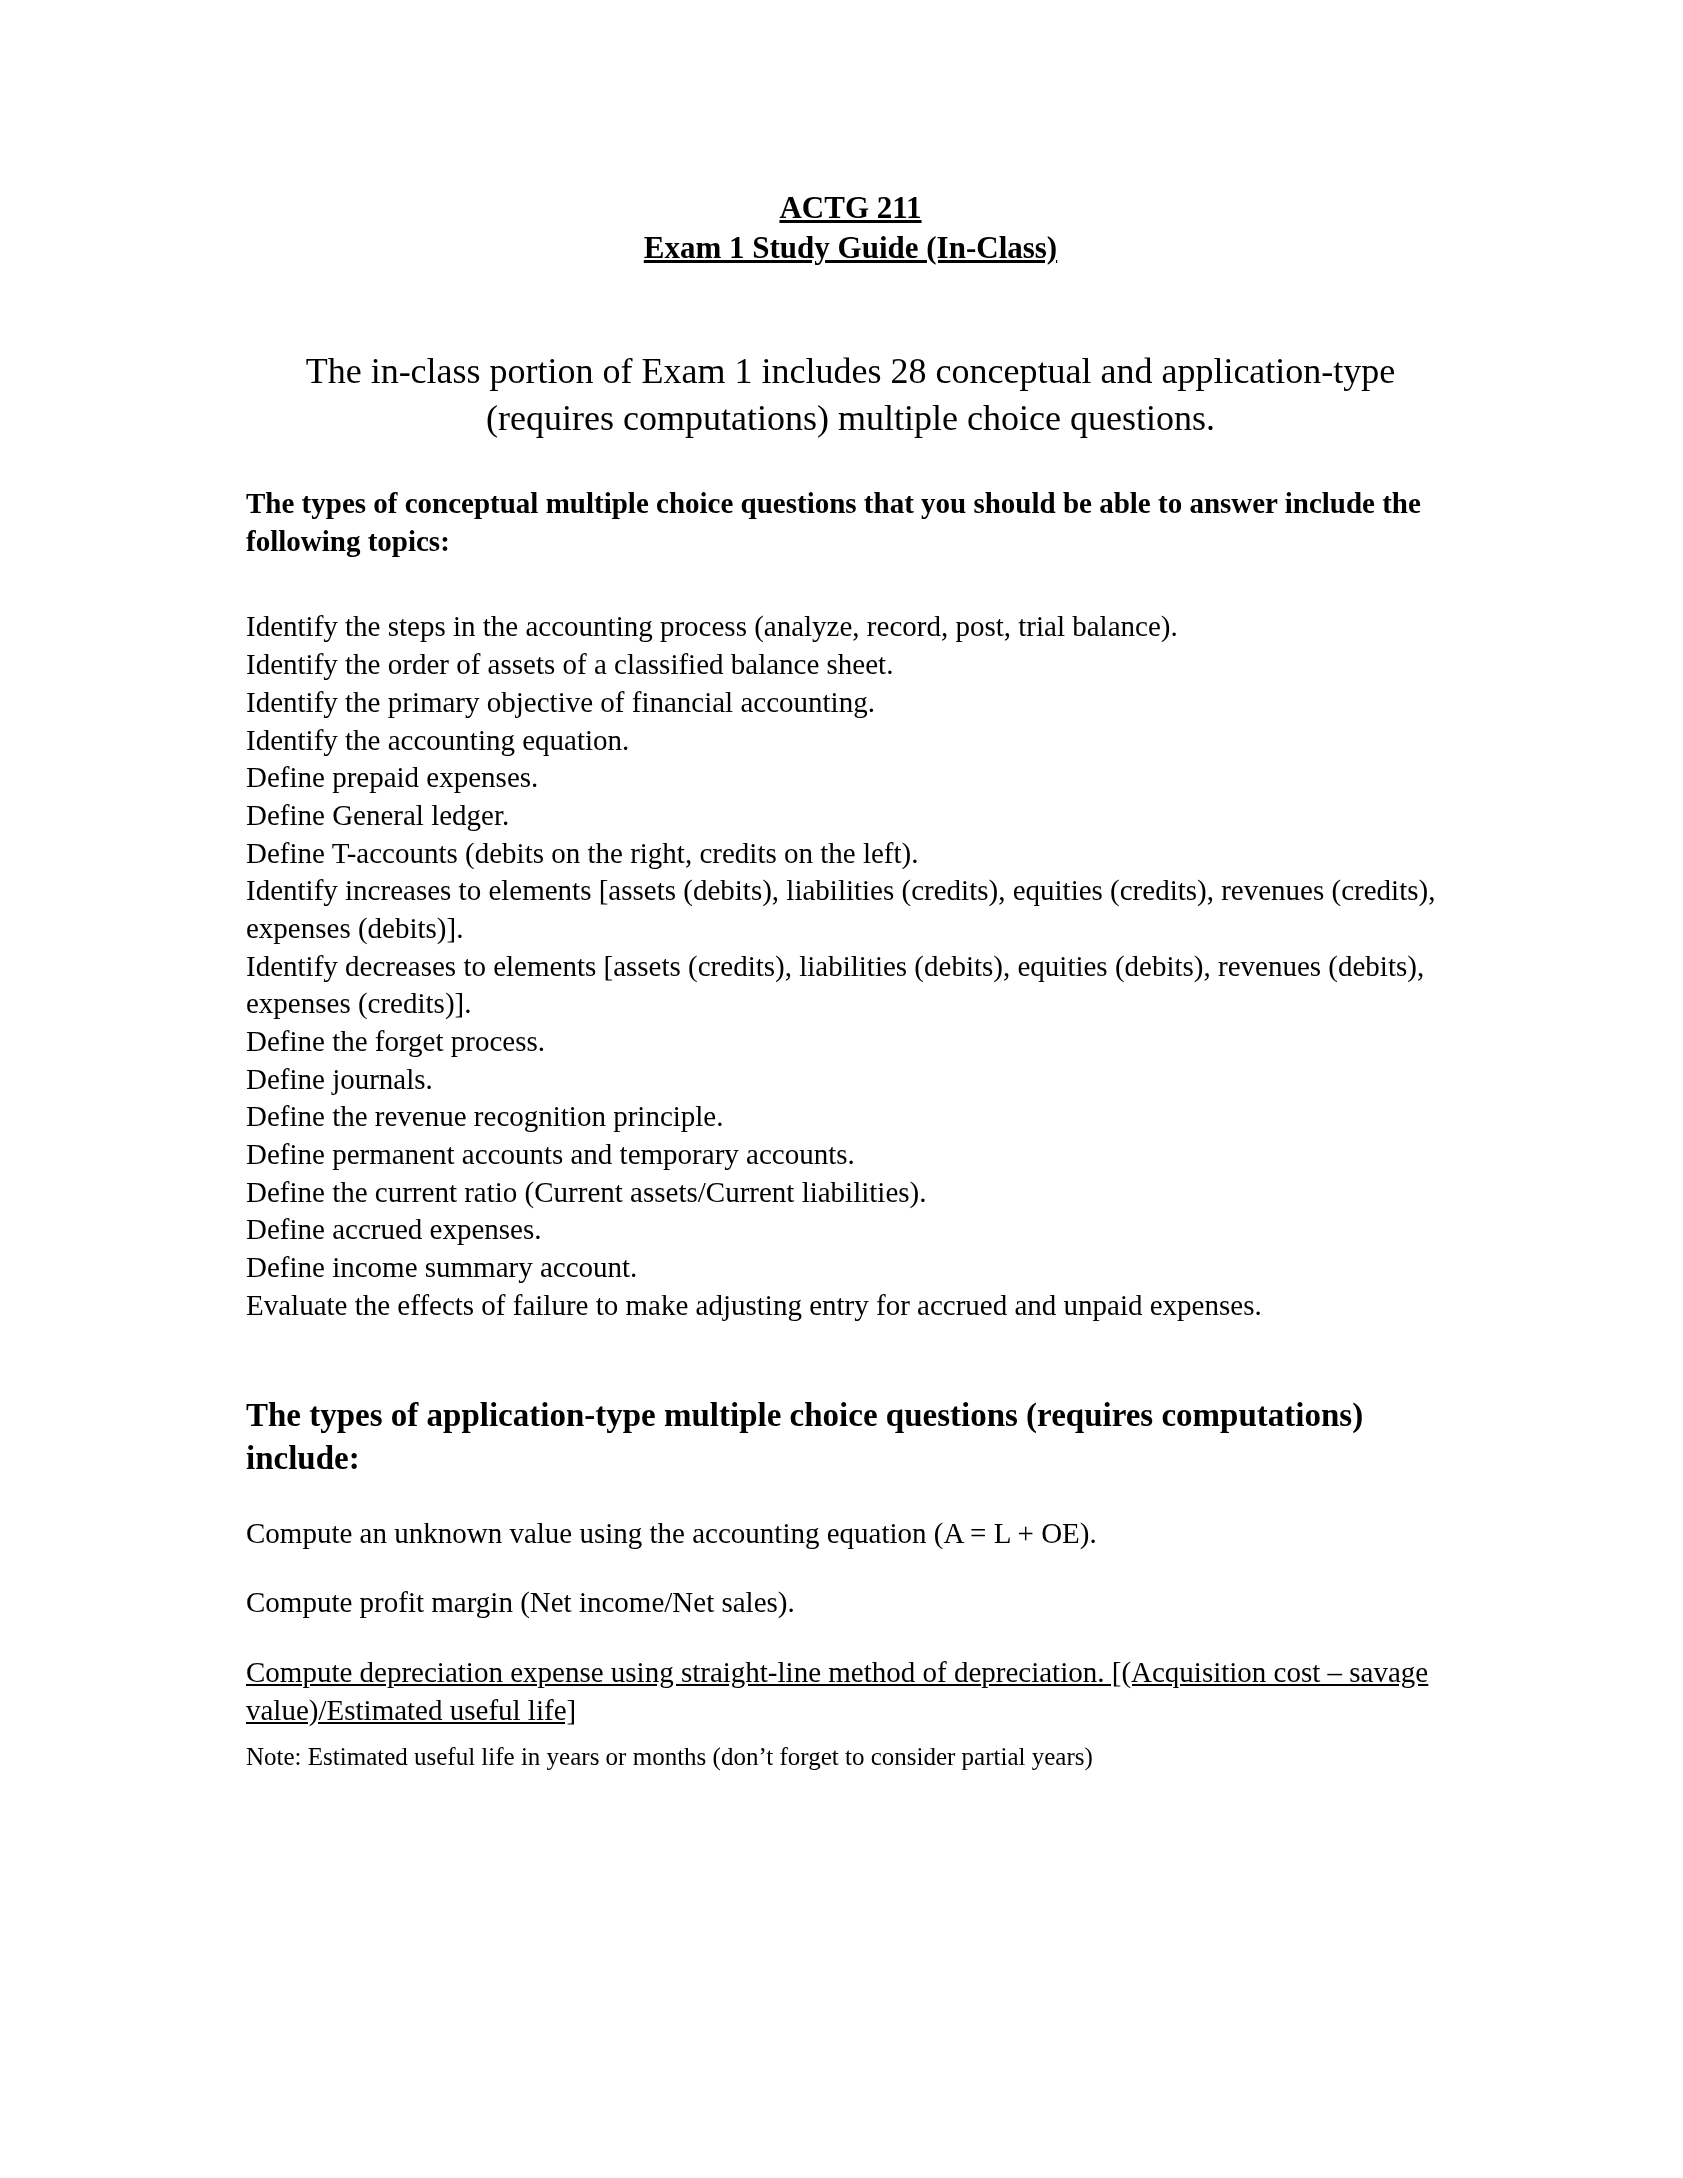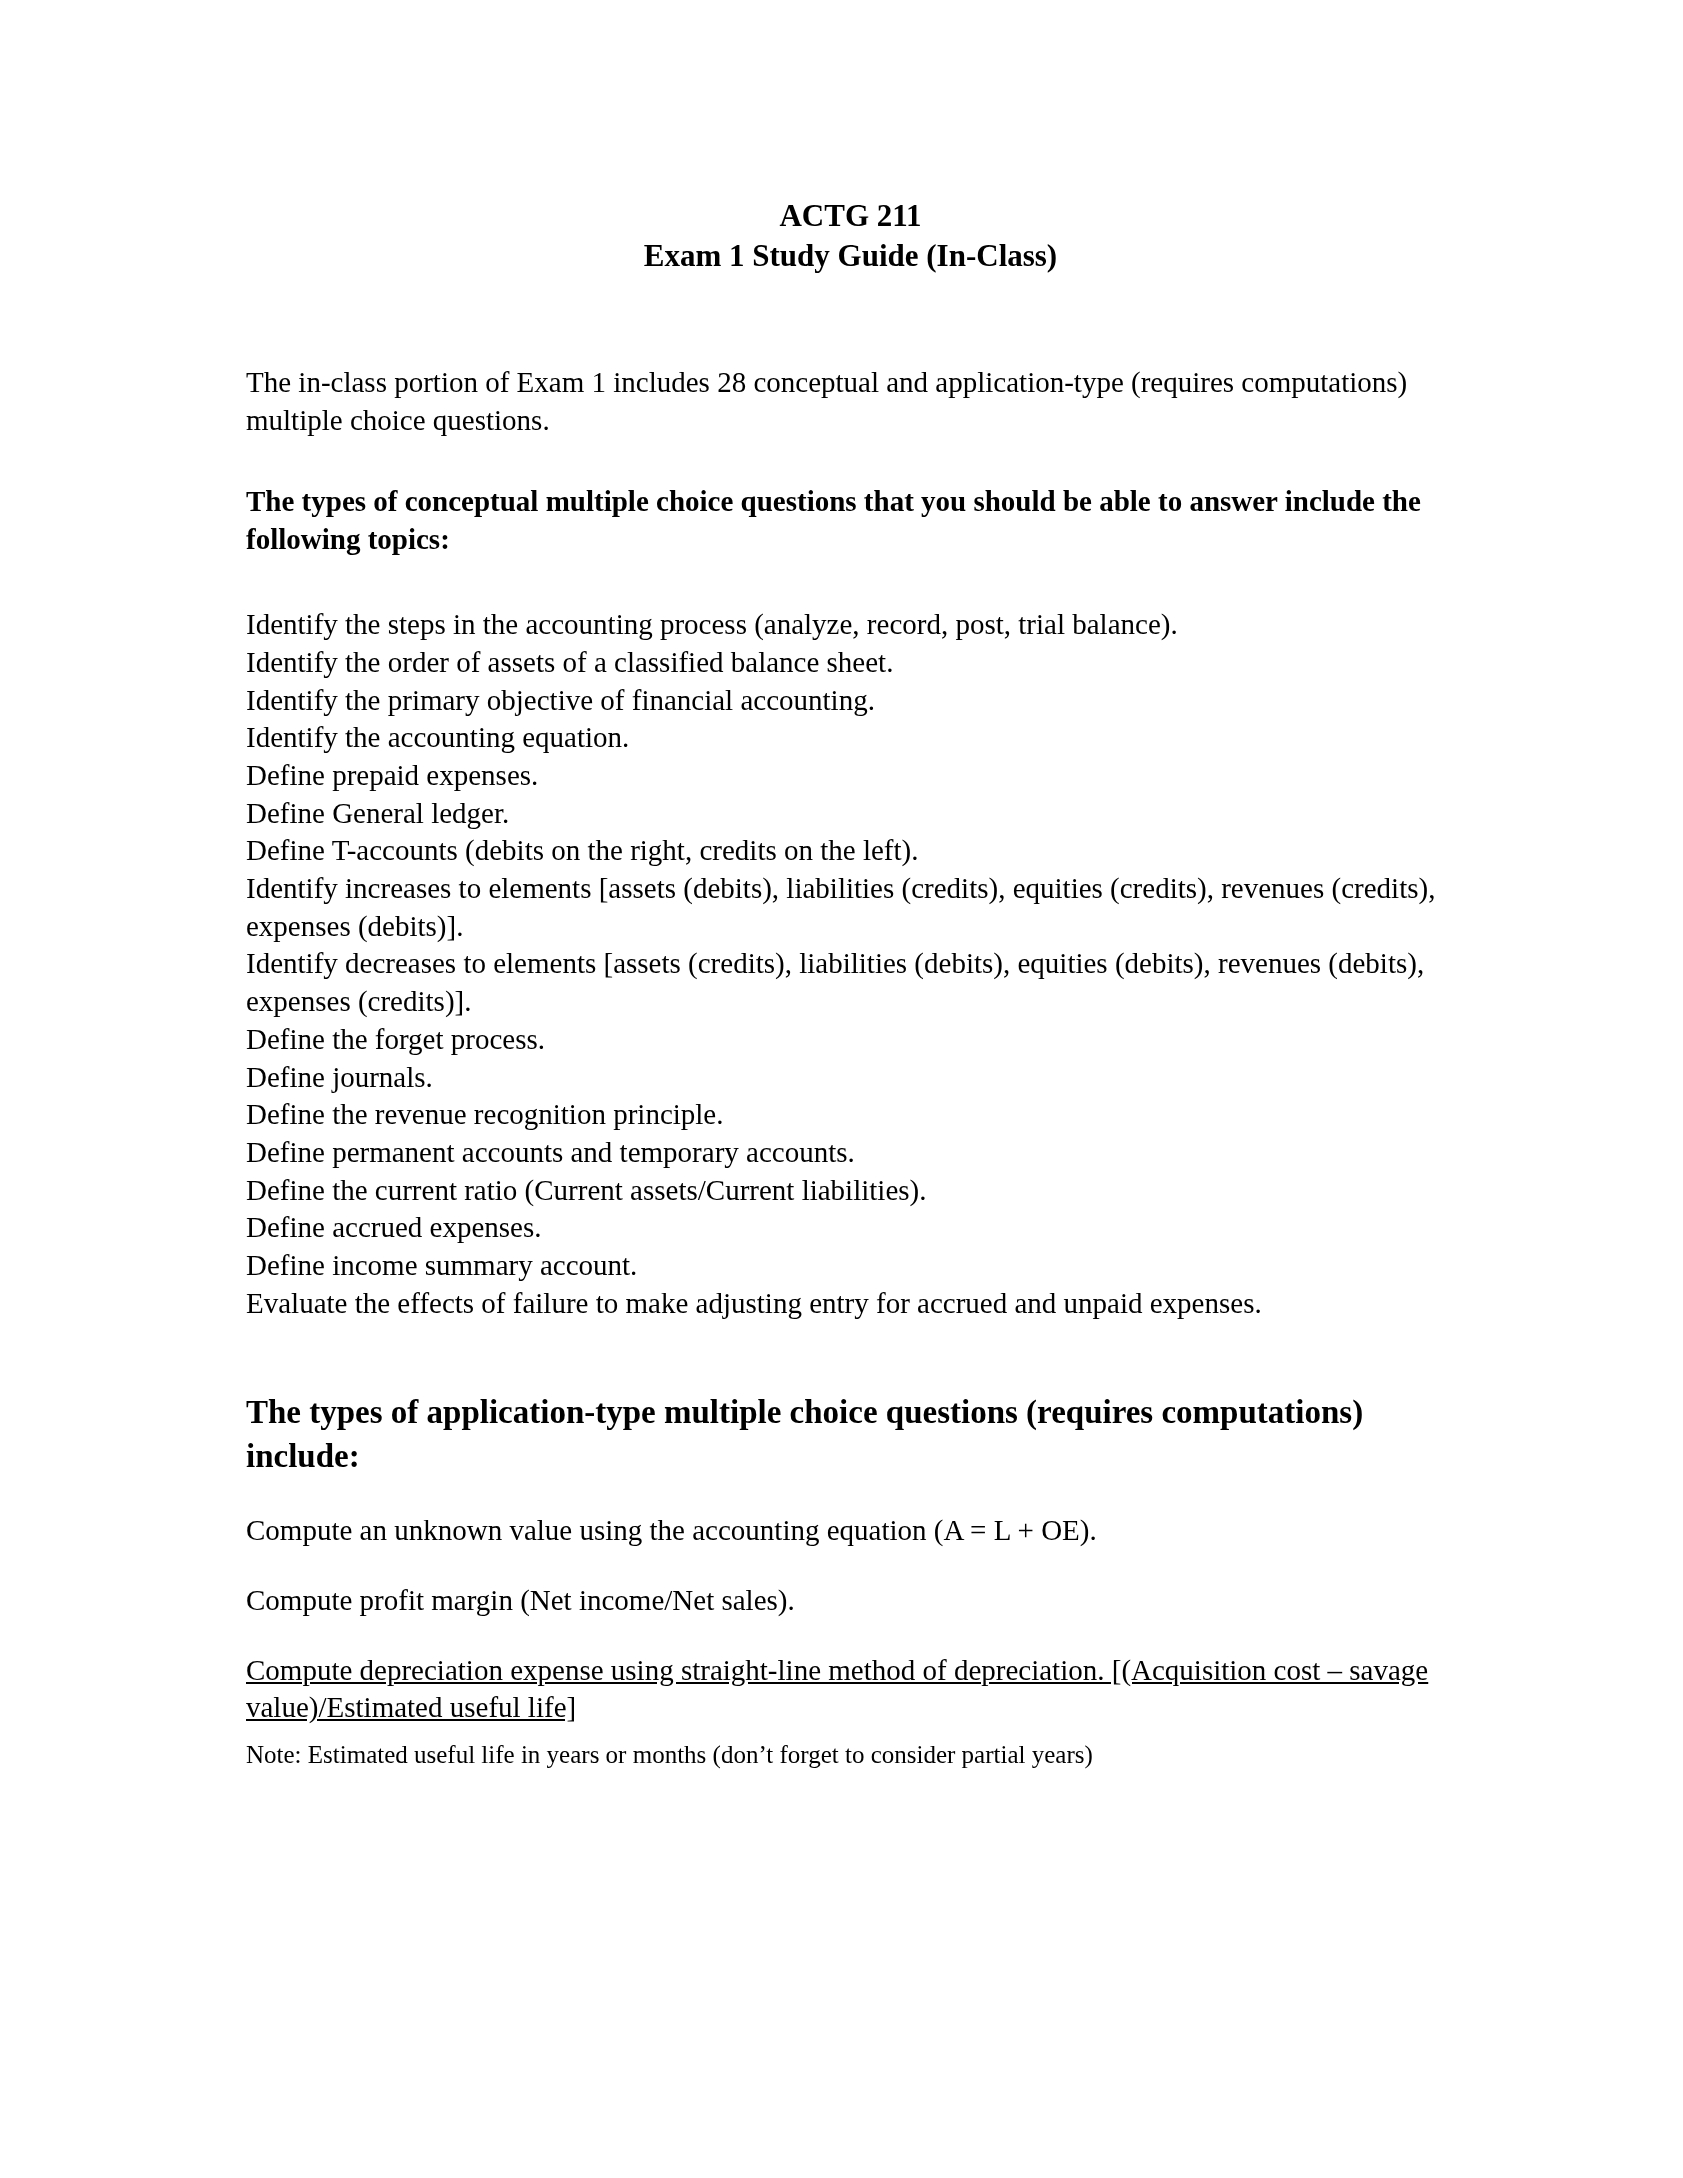--- a/index.html
+++ b/index.html
@@ -19,31 +19,32 @@
     width: 1683px;
     height: 2178px;
     box-sizing: border-box;
     padding: 188px 228px 0 246px;
   }
   .doc-title {
     text-align: center;
     font-weight: bold;
     font-size: 31px;
     line-height: 1.28;
-    margin: 8px;
+    margin: 0;
+    text-decoration: underline;
   }
   .doc-title .line2 {
     display: block;
   }
   .intro {
     margin: 0;
     padding-top: 81px;
-    font-size: 29px;
+    font-size: 36px;
     line-height: 1.30;
-    text-align: left;
+    text-align: center;
   }
   .section-head {
     margin: 0;
     padding-top: 42px;
     font-size: 29px;
     font-weight: bold;
     line-height: 1.32;
   }
   .topic-list {
     list-style: none;

